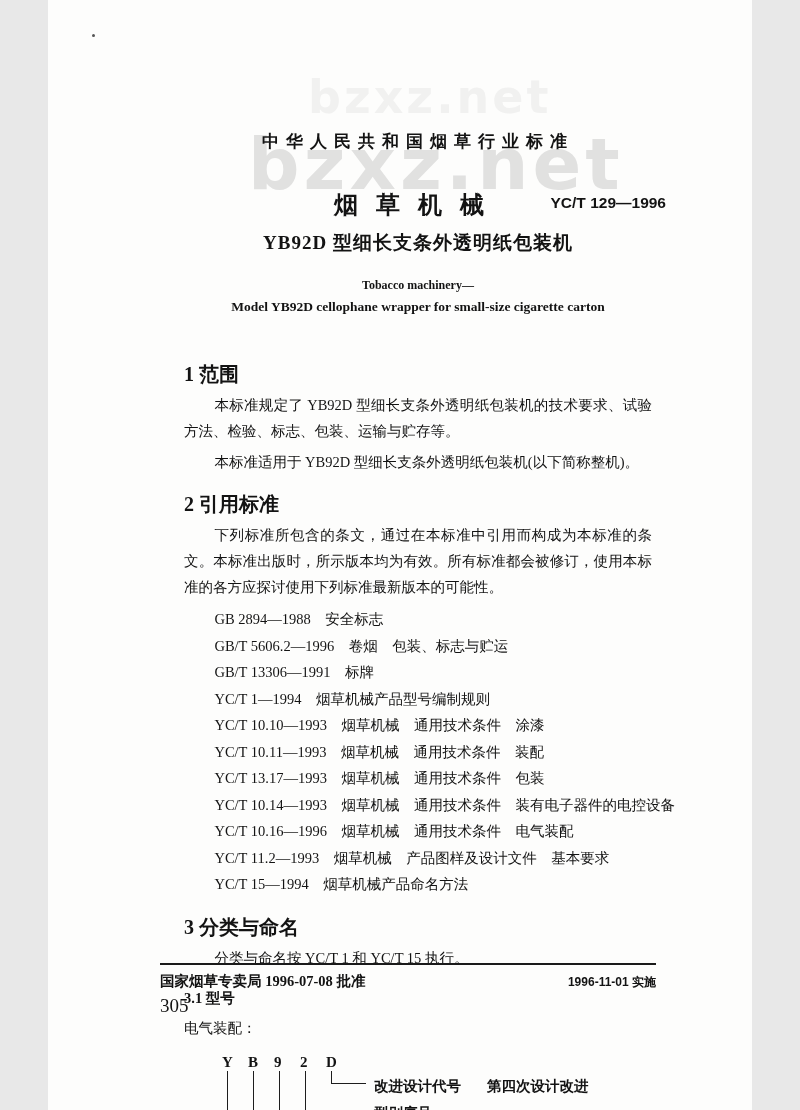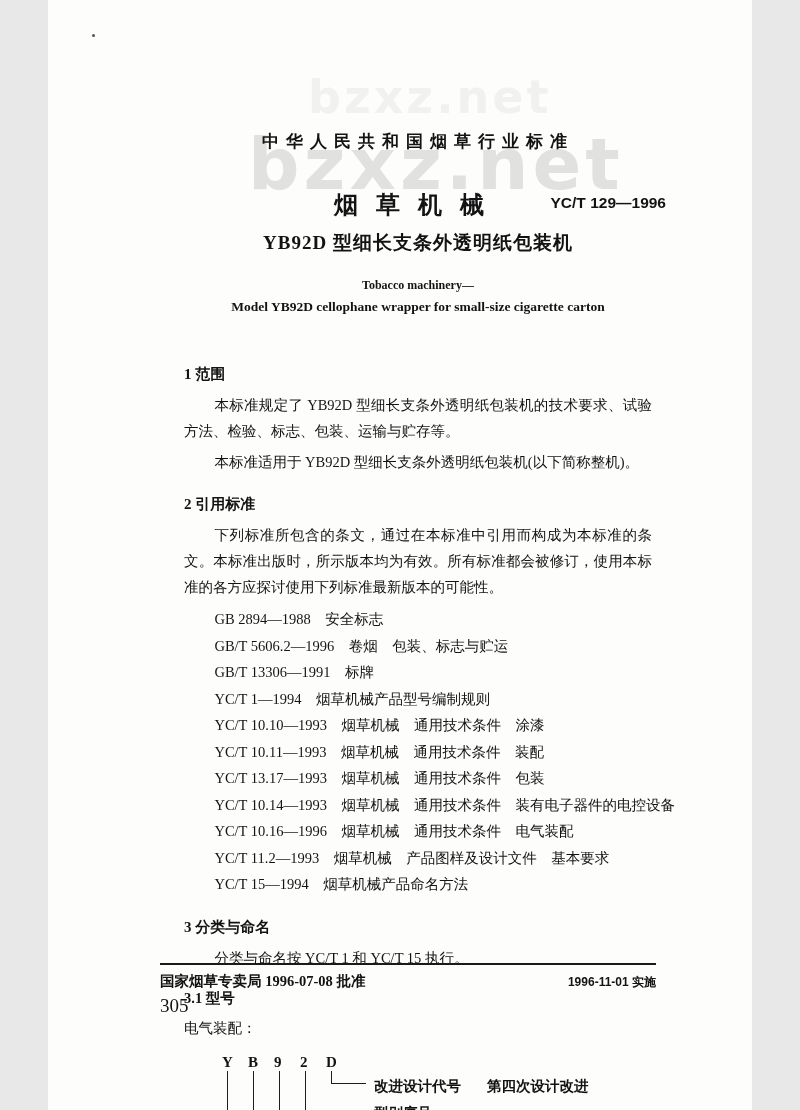--- a/index.html
+++ b/index.html
@@ -34,21 +34,21 @@
   .title-cn{font-size:24px;font-weight:bold;letter-spacing:18px;}
   .std-no{
     position:absolute;right:-14px;top:5px;
     font-size:15.5px;font-weight:bold;letter-spacing:0;
     font-family:"Liberation Sans",sans-serif;
   }
   .subtitle{text-align:center;font-weight:bold;font-size:19px;margin-top:9px;letter-spacing:1px;}
   .en1{text-align:center;font-weight:bold;font-size:12px;margin-top:22px;}
   .en2{text-align:center;font-weight:bold;font-size:13.5px;margin-top:6px;}
   .body-text{font-size:14.5px;line-height:26px;}
-  .sec-heading{font-weight:bold;font-size:15px;margin:0;}
+  .sec-heading{font-weight:bold;font-size:20px;margin:0;}
   .sh1{margin-top:46px;}
   .sh2{margin-top:16px;}
   .sh3{margin-top:16px;}
   .para{margin:5px 0 0 0;text-indent:2.1em;text-align:justify;}
   .refs{margin-top:6px;}
   .ref-line{padding-left:2.1em;line-height:26.5px;white-space:nowrap;}
   .sub-heading{font-weight:bold;font-size:14.5px;margin-top:14px;}
   .plain-line{margin-top:4px;}
   
   .diagram{position:relative;height:168px;margin-top:8px;}

